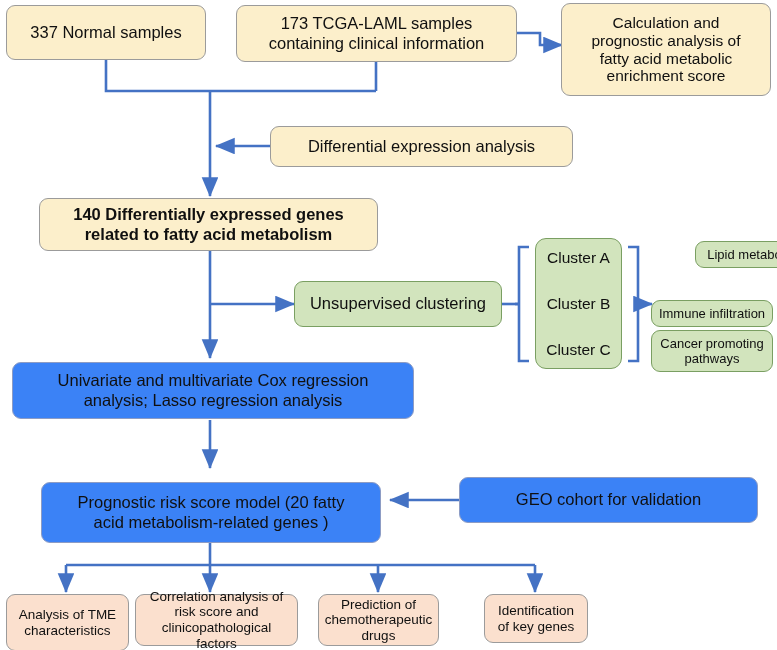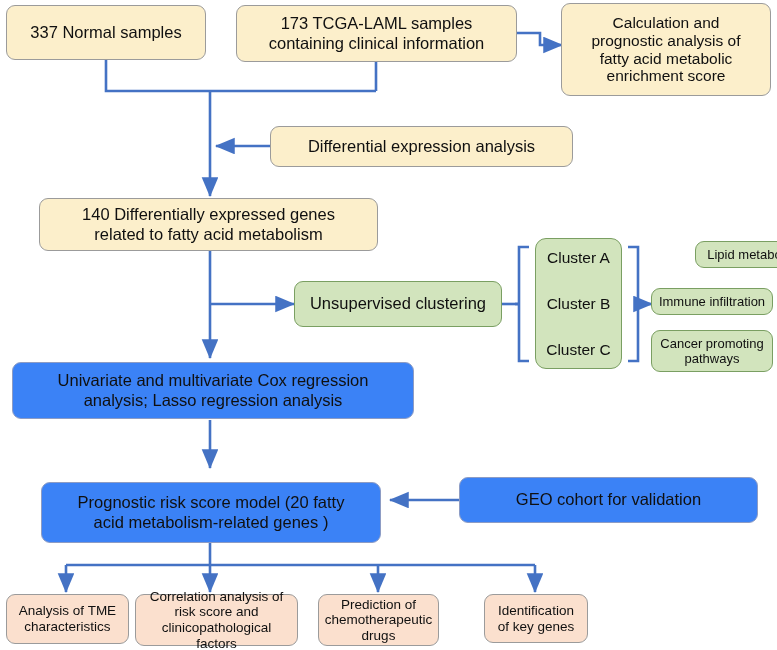--- a/index.html
+++ b/index.html
@@ -110,47 +110,47 @@
   <div class="node n-yellow" style="left:236px; top:5px; width:281px; height:57px; font-size:16.5px;">173 TCGA-LAML samples
 containing clinical information</div>
 
   <div class="node n-yellow" style="left:561px; top:3px; width:210px; height:93px; font-size:15.5px;">Calculation and
 prognostic analysis of
 fatty acid metabolic
 enrichment score</div>
 
   <div class="node n-yellow" style="left:270px; top:126px; width:303px; height:41px; font-size:16.5px;">Differential expression analysis</div>
 
-  <div class="node n-yellow" style="left:39px; top:198px; width:339px; height:53px; font-size:16.5px;">140 Differentially expressed genes
+  <div class="node n-yellow" style="left:39px; top:198px; width:339px; height:53px; font-size:16.5px;font-weight:bold;">140 Differentially expressed genes
 related to fatty acid metabolism</div>
 
   <div class="node n-green" style="left:294px; top:281px; width:208px; height:46px; font-size:16.5px;">Unsupervised clustering</div>
 
   <div class="node n-cluster-group" style="left:535px; top:238px; width:87px; height:131px;">
     <span class="cluster-line" style="top:10px; font-size:15.5px;">Cluster A</span>
     <span class="cluster-line" style="top:56px; font-size:15.5px;">Cluster B</span>
     <span class="cluster-line" style="top:102px; font-size:15.5px;">Cluster C</span>
   </div>
 
   <div class="node n-green" style="left:651px; top:241px; width:122px; height:27px; font-size:13px;margin-left:44px;">Lipid metabolism</div>
 
-  <div class="node n-green" style="left:651px; top:288px; width:122px; height:27px; font-size:13px;">Immune infiltration</div>
+  <div class="node n-green" style="left:651px; top:300px; width:122px; height:27px; font-size:13px;">Immune infiltration</div>
 
   <div class="node n-green" style="left:651px; top:330px; width:122px; height:42px; font-size:13px;">Cancer promoting
 pathways</div>
 
   <div class="node n-blue" style="left:12px; top:362px; width:402px; height:57px; font-size:16.5px;">Univariate and multivariate Cox regression
 analysis; Lasso regression analysis</div>
 
   <div class="node n-blue" style="left:41px; top:470px; width:340px; height:61px; font-size:16.5px;margin-top:12px;">Prognostic risk score model (20 fatty
 acid metabolism-related genes )</div>
 
   <div class="node n-blue" style="left:459px; top:477px; width:299px; height:46px; font-size:16.5px;">GEO cohort for validation</div>
 
-  <div class="node n-peach" style="left:6px; top:594px; width:123px; height:50px; font-size:13.5px;">Analysis of TME
+  <div class="node n-peach" style="left:6px; top:594px; width:123px; height:57px; font-size:13.5px;">Analysis of TME
 characteristics</div>
 
   <div class="node n-peach" style="left:135px; top:594px; width:163px; height:52px; font-size:13.5px;">Correlation analysis of
 risk score and
 clinicopathological factors</div>
 
   <div class="node n-peach" style="left:484px; top:594px; width:104px; height:49px; font-size:13.5px;">Identification
 of key genes</div>
 
   <div class="node n-peach" style="left:318px; top:594px; width:121px; height:52px; font-size:13.5px;">Prediction of

